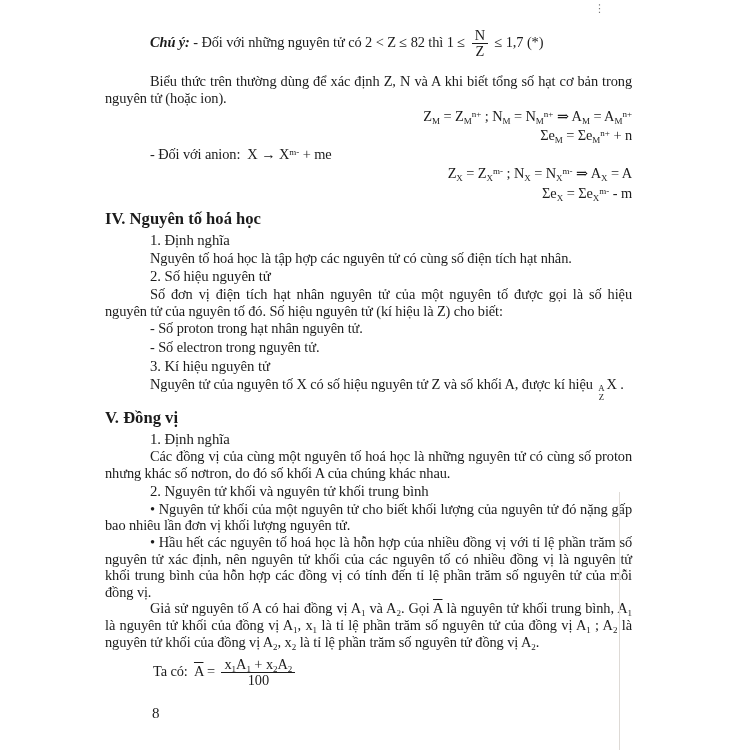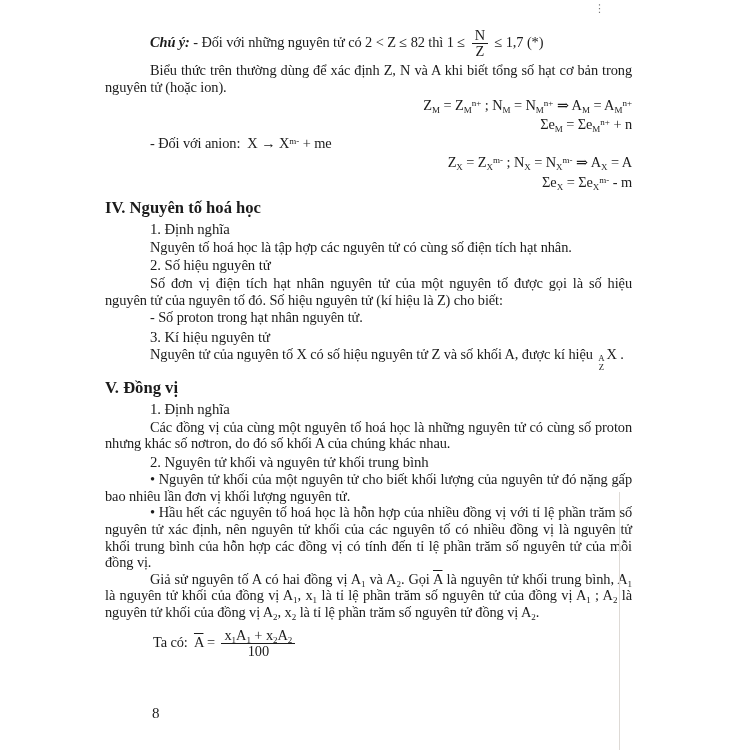--- a/index.html
+++ b/index.html
@@ -11,21 +11,21 @@
     overflow: hidden;
     font-family: "Liberation Serif", "DejaVu Serif", serif;
     color: #1b1b1b;
   }
   .page-content {
     position: absolute; left: 105px; top: 28px; width: 527px;
     font-size: 14.4px; line-height: 16.6px; letter-spacing: -0.1px;
   }
   .line { margin: 0; }
   .para { text-align: justify; text-indent: 45px; }
-  .note { text-indent: 45px; margin-bottom: 3px; }
+  .note { text-indent: 45px; margin-bottom: 14px; }
   .hang { margin-left: 45px; padding: 1px 0; }
   .formula { padding: 1.5px 0; text-align: right; }
   .section { font-weight: bold; font-size: 16.6px; line-height: 20px; margin: 6px 0 3px; letter-spacing: 0; }
   .sub-heading { font-weight: normal; font-size: 14.8px; margin: 2px 0 1px 45px; }
   .result { margin: 7px 0 0 48px; }
   sub, sup { font-size: 9px; line-height: 0; letter-spacing: 0; }
   sub { vertical-align: -3px; }
   sup { vertical-align: 4.5px; }
   .bi { font-weight: bold; font-style: italic; }
   .over { text-decoration: overline; }
@@ -56,20 +56,21 @@
     <div class="line formula"><span>Σe</span><sub>M</sub><span> = Σe</span><sub>M</sub><sup>n+</sup><span> + n</span></div>
     <div class="line hang"><span>- Đối với anion:&nbsp; X → X</span><sup>m-</sup><span> + me</span></div>
     <div class="line formula"><span>Z</span><sub>X</sub><span> = Z</span><sub>X</sub><sup>m-</sup><span> ; N</span><sub>X</sub><span> = N</span><sub>X</sub><sup>m-</sup><span> ⇒ A</span><sub>X</sub><span> = A</span></div>
     <div class="line formula"><span>Σe</span><sub>X</sub><span> = Σe</span><sub>X</sub><sup>m-</sup><span> - m</span></div>
     <div class="line section"><span>IV. Nguyên tố hoá học</span></div>
     <div class="line sub-heading"><span>1. Định nghĩa</span></div>
     <div class="line para"><span>Nguyên tố hoá học là tập hợp các nguyên tử có cùng số điện tích hạt nhân.</span></div>
     <div class="line sub-heading"><span>2. Số hiệu nguyên tử</span></div>
     <div class="line para"><span>Số đơn vị điện tích hạt nhân nguyên tử của một nguyên tố được gọi là số hiệu nguyên tử của nguyên tố đó. Số hiệu nguyên tử (kí hiệu là Z) cho biết:</span></div>
     <div class="line hang"><span>- Số proton trong hạt nhân nguyên tử.</span></div>
+    <div class="line hang"><span>- Số electron trong nguyên tử.</span></div>
     <div class="line sub-heading"><span>3. Kí hiệu nguyên tử</span></div>
     <div class="line para"><span>Nguyên tử của nguyên tố X có số hiệu nguyên tử Z và số khối A, được kí hiệu </span><span class="stack">
         <span>A</span>
         <span>Z</span>
       </span><span>X .</span></div>
     <div class="line section"><span>V. Đồng vị</span></div>
     <div class="line sub-heading"><span>1. Định nghĩa</span></div>
     <div class="line para"><span>Các đồng vị của cùng một nguyên tố hoá học là những nguyên tử có cùng số proton nhưng khác số nơtron, do đó số khối A của chúng khác nhau.</span></div>
     <div class="line sub-heading"><span>2. Nguyên tử khối và nguyên tử khối trung bình</span></div>
     <div class="line para"><span>• Nguyên tử khối của một nguyên tử cho biết khối lượng của nguyên tử đó nặng gấp bao nhiêu lần đơn vị khối lượng nguyên tử.</span></div>

